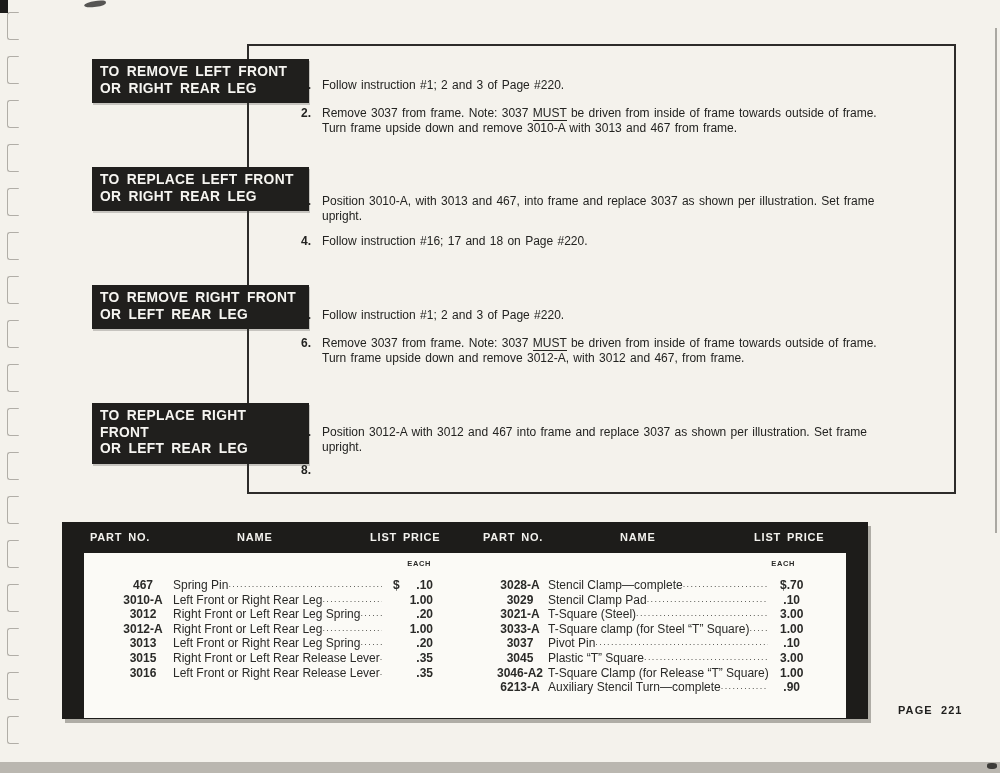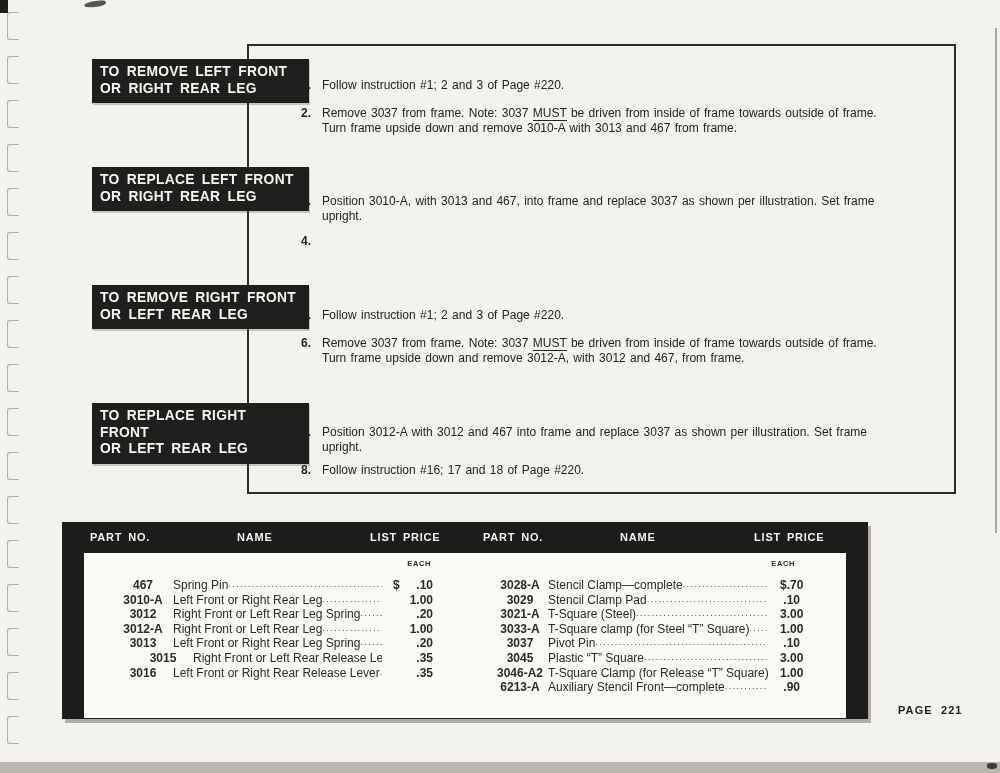--- a/index.html
+++ b/index.html
@@ -139,27 +139,27 @@
 OR LEFT REAR LEG</div>
   <div class="hbox hbox4">TO REPLACE RIGHT FRONT
 OR LEFT REAR LEG</div>
 
   <div id="instructions">
       <div class="instr" style="top: 78px;"><span class="num">1.</span><span class="t">Follow instruction #1; 2 and 3 of Page #220.</span></div>
       <div class="instr" style="top: 106px;"><span class="num">2.</span><span class="t">Remove 3037 from frame. Note: 3037 </span><span class="u">MUST</span><span class="t"> be driven from inside of frame towards outside of frame.
 Turn frame upside down and remove 3010-A with 3013 and 467 from frame.</span></div>
       <div class="instr" style="top: 194px;"><span class="num">3.</span><span class="t">Position 3010-A, with 3013 and 467, into frame and replace 3037 as shown per illustration. Set frame
 upright.</span></div>
-      <div class="instr" style="top: 234px;"><span class="num">4.</span></div>
+      <div class="instr" style="top: 234px;"><span class="num">4.</span><span class="t">Follow instruction #16; 17 and 18 on Page #220.</span></div>
       <div class="instr" style="top: 308px;"><span class="num">5.</span><span class="t">Follow instruction #1; 2 and 3 of Page #220.</span></div>
       <div class="instr" style="top: 336px;"><span class="num">6.</span><span class="t">Remove 3037 from frame. Note: 3037 </span><span class="u">MUST</span><span class="t"> be driven from inside of frame towards outside of frame.
 Turn frame upside down and remove 3012-A, with 3012 and 467, from frame.</span></div>
       <div class="instr" style="top: 425px;"><span class="num">7.</span><span class="t">Position 3012-A with 3012 and 467 into frame and replace 3037 as shown per illustration. Set frame
 upright.</span></div>
-      <div class="instr" style="top: 463px;"><span class="num">8.</span><span class="t">Follow instruction #16; 17 and 18 of Page #220.</span></div>
+      <div class="instr" style="top: 463px;"><span class="num">8.</span></div>
     </div>
 
   <div id="parts-table">
     <span class="th th1">PART NO.</span>
     <span class="th th2">NAME</span>
     <span class="th th3">LIST PRICE</span>
     <span class="th th4">PART NO.</span>
     <span class="th th5">NAME</span>
     <span class="th th6">LIST PRICE</span>
     <div id="table-inner">
@@ -213,21 +213,21 @@
             <span class="part">3013</span>
             <span class="name">
               <span class="nm">Left Front or Right Rear Leg Spring</span>
               <span class="dots"></span>
             </span>
             <span class="price">
               <span class="cur"></span>
               <span class="val">.20</span>
             </span>
           </div>
-          <div class="prow" style="top: 98px; margin-left: 20px;">
+          <div class="prow" style="top: 98px;">
             <span class="part">3015</span>
             <span class="name">
               <span class="nm">Right Front or Left Rear Release Lever</span>
               <span class="dots"></span>
             </span>
             <span class="price">
               <span class="cur"></span>
               <span class="val">.35</span>
             </span>
           </div>
@@ -318,21 +318,21 @@
               <span class="dots"></span>
             </span>
             <span class="price">
               <span class="cur"></span>
               <span class="val">1.00</span>
             </span>
           </div>
           <div class="prow" style="top: 127.2px;">
             <span class="part">6213-A</span>
             <span class="name">
-              <span class="nm">Auxiliary Stencil Front—complete</span>
+              <span class="nm">Auxiliary Stencil Turn—complete</span>
               <span class="dots"></span>
             </span>
             <span class="price">
               <span class="cur"></span>
               <span class="val">.90</span>
             </span>
           </div>
         </div>
     </div>
   </div>

